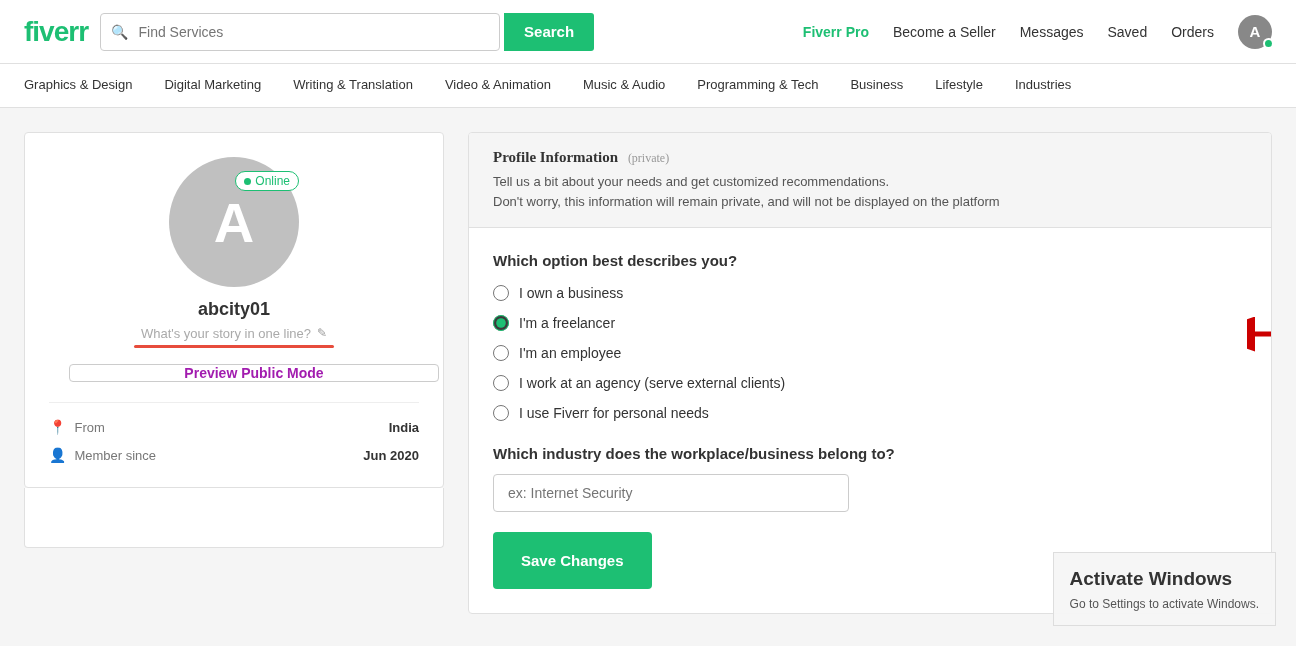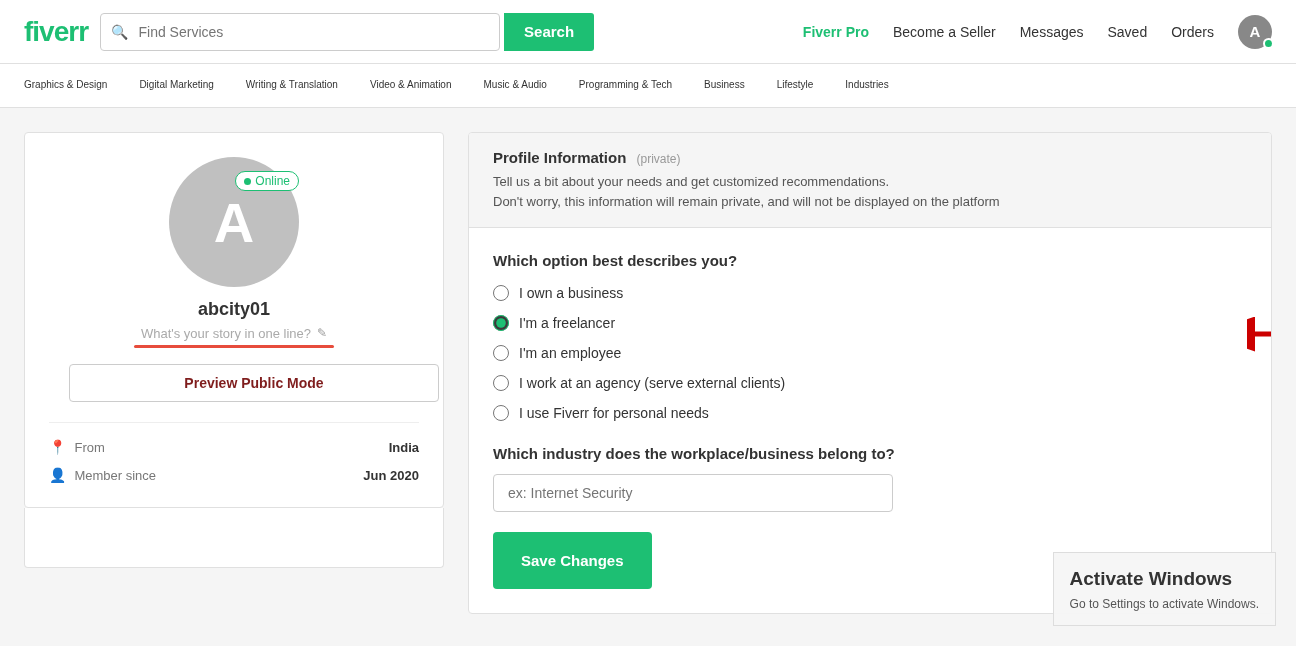--- a/index.html
+++ b/index.html
@@ -106,21 +106,21 @@
       background: #fff;
       border-bottom: 1px solid #e0e0e0;
       display: flex;
       align-items: center;
       padding: 0 24px;
       height: 44px;
       gap: 0;
       overflow-x: auto;
     }
     .category-nav-item {
-      font-size: 10px;
+      font-size: 13px;
       color: #333;
       padding: 0 16px;
       height: 44px;
       display: flex;
       align-items: center;
       white-space: nowrap;
       cursor: pointer;
       border-bottom: 2px solid transparent;
     }
     .category-nav-item:first-child {
@@ -210,25 +210,24 @@
       width: 200px;
       height: 3px;
       background: #e74c3c;
       border-radius: 2px;
       margin-bottom: 16px;
     }
     .preview-btn {
       width: 100%;
       border: 1px solid #ccc;
       background: #fff;
-      padding: 10px;
       border-radius: 4px;
       font-size: 14px;
       font-weight: 600;
-      color: #7f1d1d;
+      color: #a21caf;
       cursor: pointer;
       margin-bottom: 20px;
       margin-left: 40px;
     }
     .profile-meta {
       width: 100%;
       border-top: 1px solid #eee;
       padding-top: 16px;
       display: flex;
       flex-direction: column;
@@ -275,20 +274,21 @@
     .profile-info-header {
       background: #f5f5f5;
       padding: 16px 24px;
       border-bottom: 1px solid #e0e0e0;
     }
     .profile-info-title {
       font-size: 15px;
       font-weight: 700;
       color: #333;
       margin-bottom: 6px;
+      font-family: Liberation Serif, serif;
     }
     .private-label {
       font-size: 12px;
       color: #999;
       font-weight: 400;
       margin-left: 6px;
     }
     .profile-info-desc {
       font-size: 13px;
       color: #555;
@@ -326,21 +326,21 @@
     .industry-section {
       margin-bottom: 20px;
     }
     .industry-label {
       font-size: 15px;
       font-weight: 600;
       color: #333;
       margin-bottom: 12px;
     }
     .industry-input {
-      width: 400px;
+      width: 356px;
       max-width: 100%;
       border: 1px solid #ccc;
       border-radius: 4px;
       padding: 10px 14px;
       font-size: 14px;
       color: #999;
       outline: none;
     }
     .save-btn {
       background: #1dbf73;

